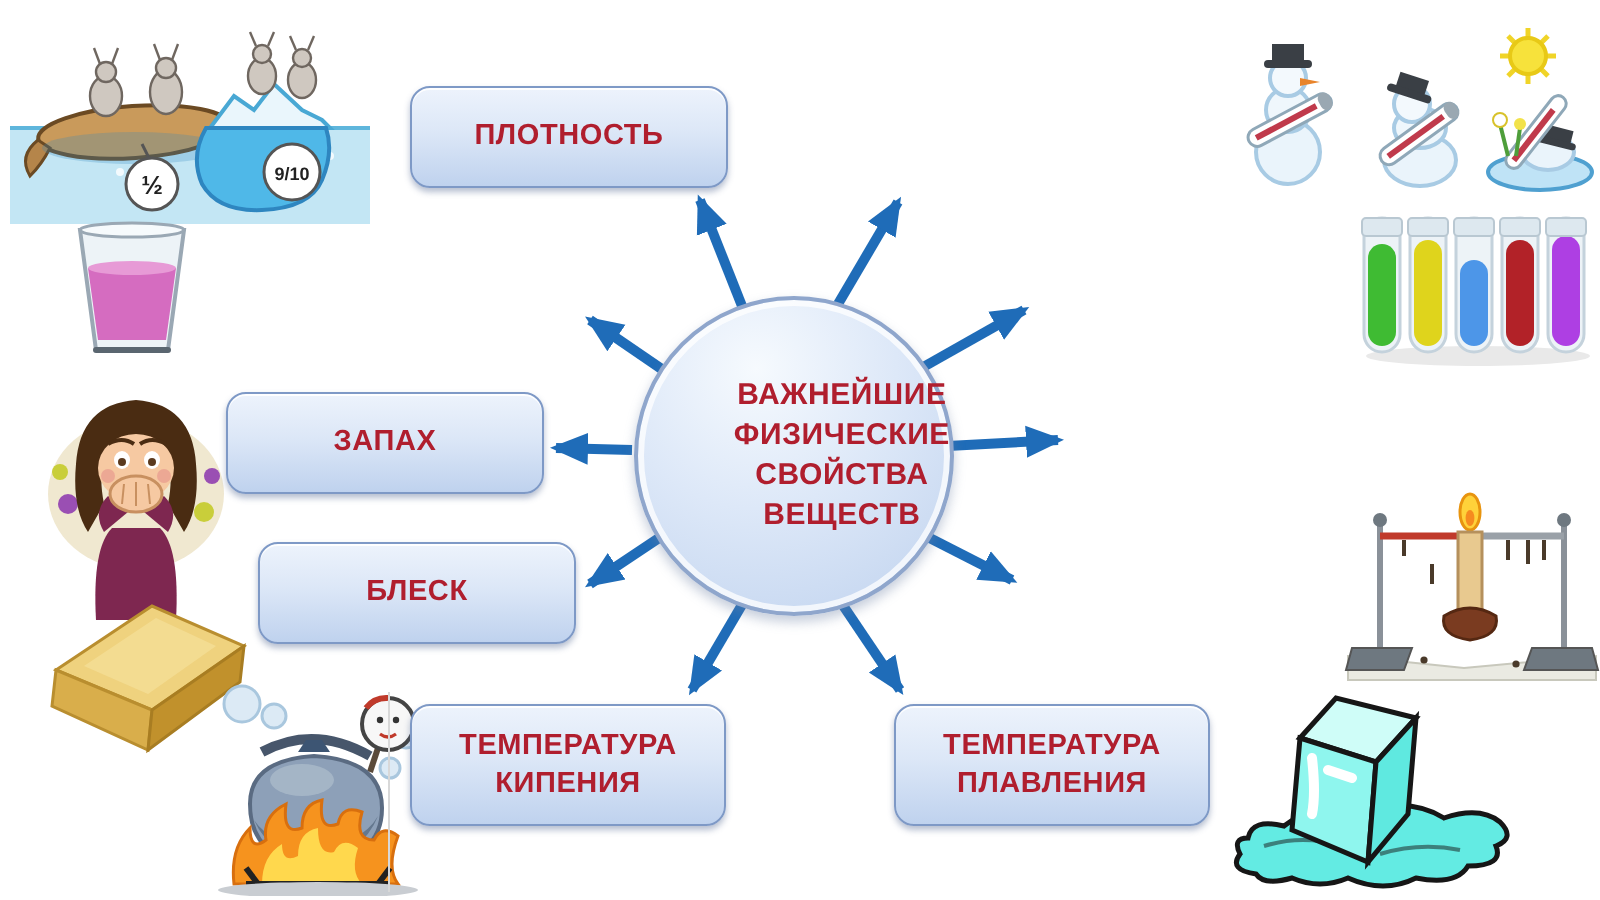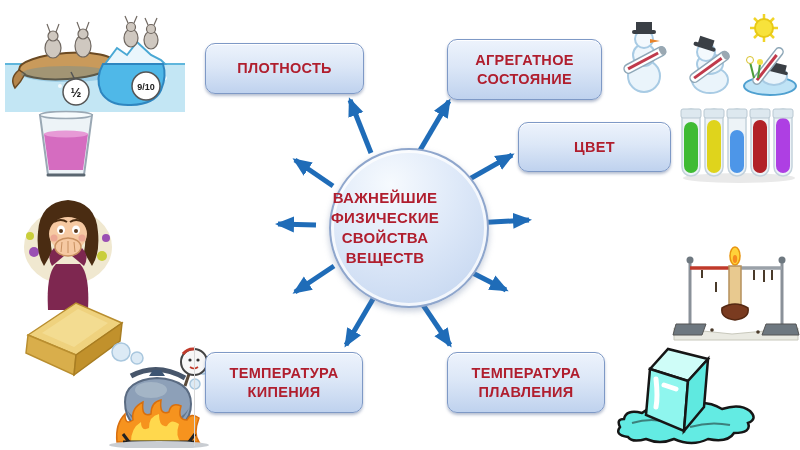--- a/index.html
+++ b/index.html
@@ -6,25 +6,25 @@
   .stage{position:relative;width:800px;height:450px;background:#fff;overflow:hidden;
          font-family:"Liberation Sans",sans-serif;}
   .layer{position:absolute;left:0;top:0;width:800px;height:450px;}
   .arrow{stroke:var(--arrow,#1F6CB8);stroke-width:5;fill:none;}
   .pbox{position:absolute;z-index:2;display:flex;align-items:center;justify-content:center;
         background:linear-gradient(180deg,var(--box-fill-top,#EDF3FC) 0%,#DCE7F7 45%,var(--box-fill-bottom,#BFD2EE) 100%);
         border:1.5px solid var(--box-border,#7E99C6);border-radius:10px;
         box-shadow:0 2px 3px rgba(90,110,150,.45), inset 0 1px 0 rgba(255,255,255,.9);}
   .pbox span{color:var(--label-text,#B01E2E);font-weight:bold;font-size:14.5px;line-height:1.3;
         text-align:center;white-space:pre-line;letter-spacing:.3px;}
-  .center-circle{position:absolute;z-index:2;left:329px;top:148px;width:156px;height:156px;border-radius:50%;
+  .center-circle{position:absolute;z-index:2;left:317px;top:148px;width:156px;height:156px;border-radius:50%;
         background:radial-gradient(circle at 38% 22%,#F6FAFE 0%,#DDE8F8 45%,var(--box-fill-bottom,#BFD2EE) 100%);
         border:2px solid var(--circle-border,#8FA6CC);
         box-shadow:0 3px 6px rgba(110,130,165,.4), inset 0 0 0 3px rgba(255,255,255,.75);
-        display:flex;align-items:center;justify-content:flex-start;}
+        display:flex;align-items:center;justify-content:flex-end;}
   .center-circle span{color:var(--label-text,#B01E2E);font-weight:bold;font-size:15px;line-height:1.35;
         text-align:center;white-space:pre-line;letter-spacing:.3px;}
   .ill{position:absolute;z-index:1;}
   .vline{position:absolute;z-index:1;width:1px;background:#D8D8D8;}
 </style>
 </head>
 <body>
 
 <div class="stage">
 
@@ -49,26 +49,25 @@
   <div class="center-circle">
     <span>ВАЖНЕЙШИЕ
 ФИЗИЧЕСКИЕ
 СВОЙСТВА
 ВЕЩЕСТВ</span>
   </div>
 
   <div class="pbox" style="left:205px;top:43px;width:157px;height:49px">
       <span>ПЛОТНОСТЬ</span>
     </div>
-  <div class="pbox" style="left:447px;top:39px;width:153px;height:59px">
-      <span>АГРЕГАТНОЕ
-СОСТОЯНИЕ</span>
-    </div>
-  <div class="pbox" style="left:518px;top:122px;width:151px;height:48px">
-      <span>ЦВЕТ</span>
+  <div class="pbox" style="left:113px;top:196px;width:157px;height:49px">
+      <span>ЗАПАХ</span>
+    </div>
+  <div class="pbox" style="left:129px;top:271px;width:157px;height:49px">
+      <span>БЛЕСК</span>
     </div>
   <div class="pbox" style="left:205px;top:352px;width:156px;height:59px">
       <span>ТЕМПЕРАТУРА
 КИПЕНИЯ</span>
     </div>
   <div class="pbox" style="left:447px;top:352px;width:156px;height:59px">
       <span>ТЕМПЕРАТУРА
 ПЛАВЛЕНИЯ</span>
     </div>
 

